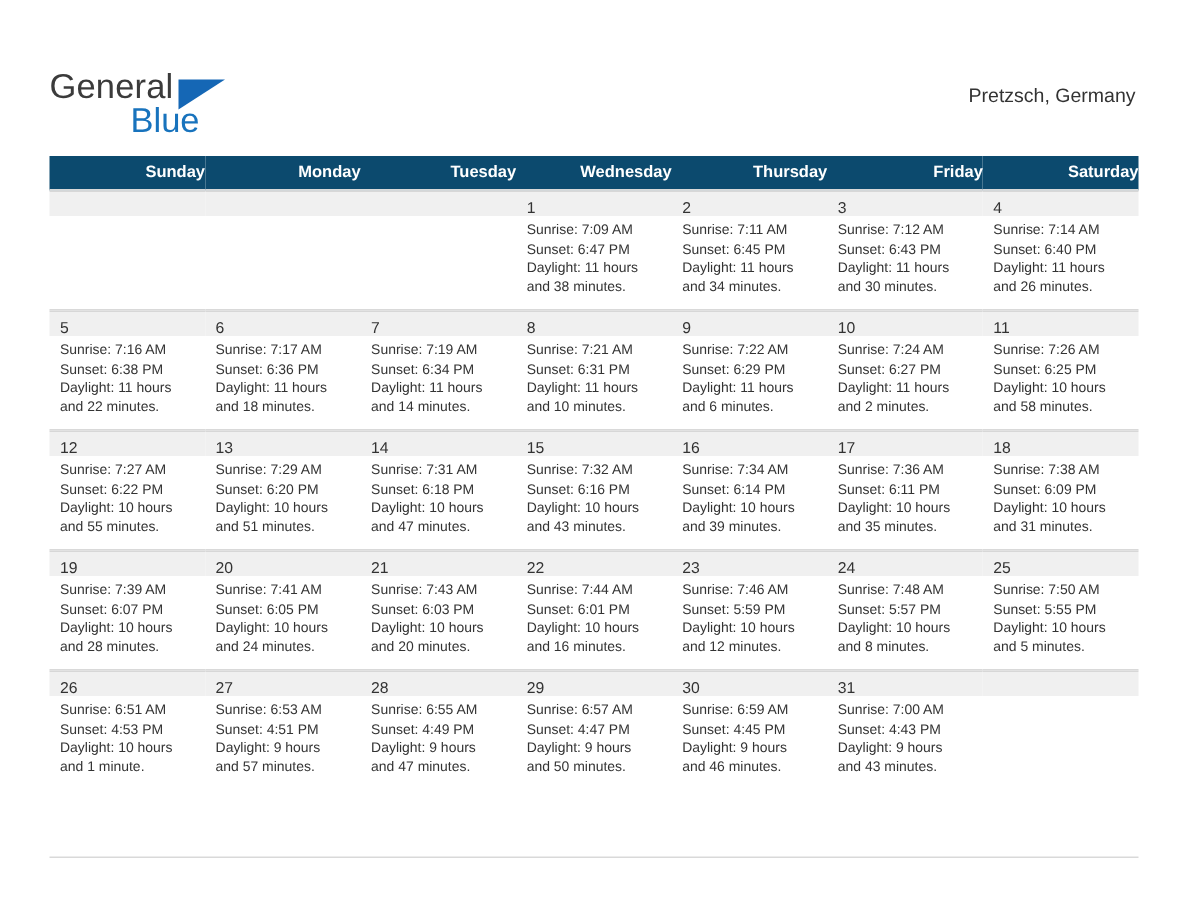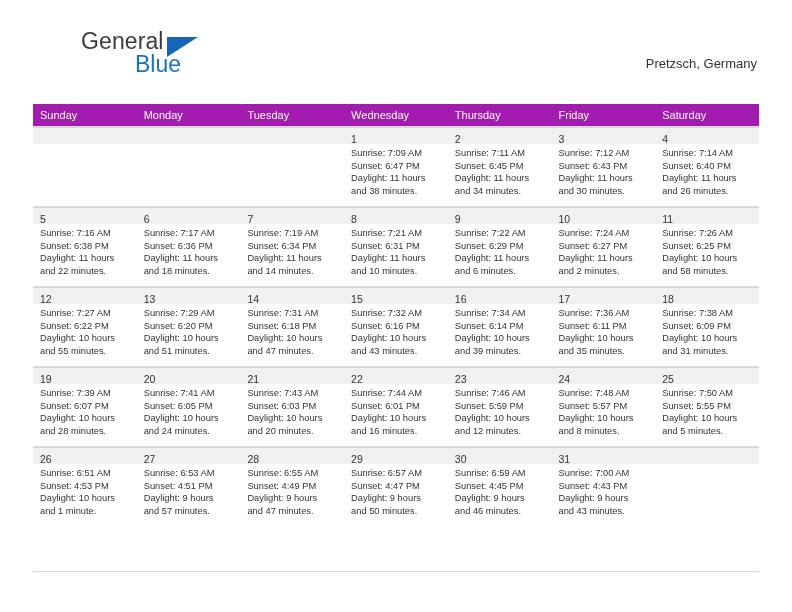--- a/index.html
+++ b/index.html
@@ -25,24 +25,23 @@
   .header {
     position: absolute;
     left: 0;
     top: 0;
     width: 792px;
     height: 104px;
   }
   .logo {
     position: absolute;
     left: 33px;
-    top: 28px;
+    top: 44px;
     width: 200px;
     height: 50px;
-    margin-left: 48px;
   }
   .logo-general {
     position: absolute;
     left: 0;
     top: 0;
     font-size: 23px;
     letter-spacing: 0.1px;
     color: #3b3b3b;
     font-family: "Liberation Sans", sans-serif;
   }
@@ -86,25 +85,25 @@
   
   .calendar {
     position: absolute;
     left: 33px;
     top: 104px;
     width: 726px;
     border-collapse: collapse;
     table-layout: fixed;
   }
   .calendar th {
-    background: #a21caf;
+    background: #0c4a6e;
     color: #ffffff;
     font-size: 11px;
-    font-weight: normal;
-    text-align: left;
+    font-weight: bold;
+    text-align: right;
     padding: 5px 0 5px 7px;
     height: 11px;
     border: none;
   }
   .calendar td {
     vertical-align: top;
     width: 103.71px;
     height: 79px;
     padding: 0;
     border: none;

